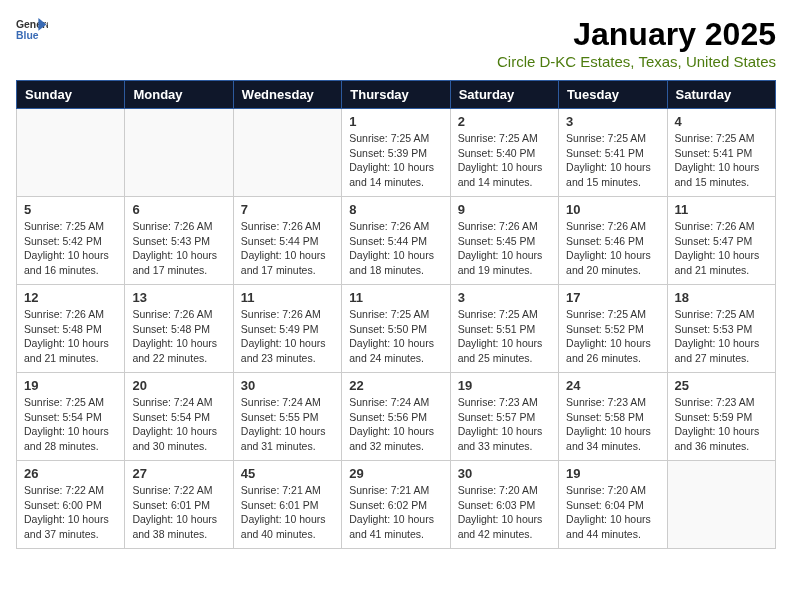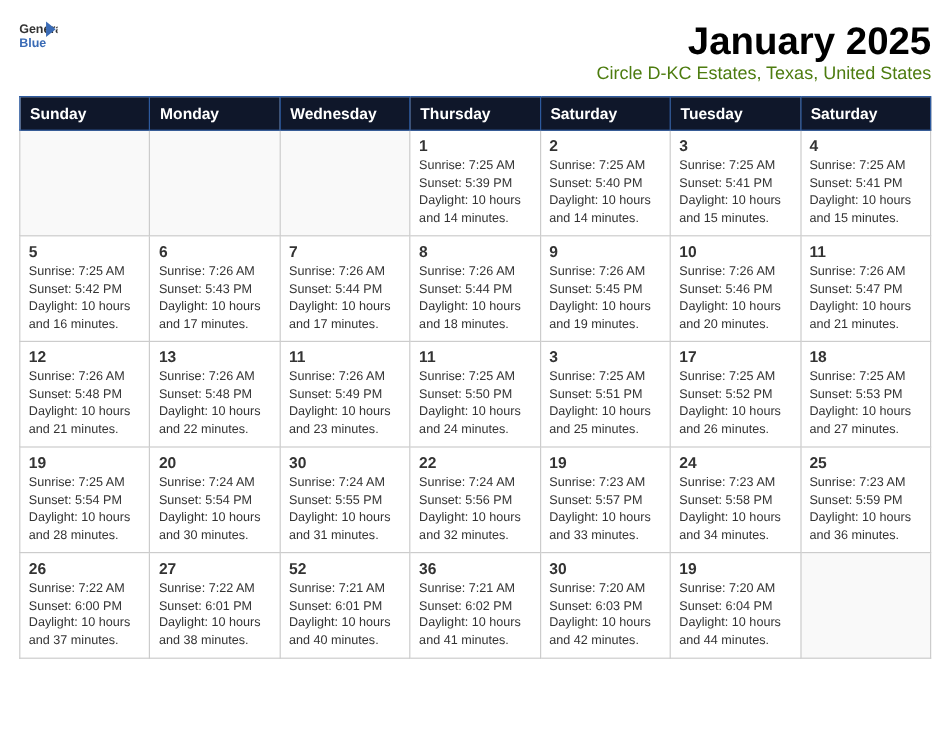--- a/index.html
+++ b/index.html
@@ -303,28 +303,28 @@
 and 37 minutes.</div>
         </td>
         <td>
           <span class="date-num">27</span>
           <div class="cell-info" style="white-space: pre-line;">Sunrise: 7:22 AM
 Sunset: 6:01 PM
 Daylight: 10 hours
 and 38 minutes.</div>
         </td>
         <td>
-          <span class="date-num">52</span>
+          <span class="date-num">45</span>
           <div class="cell-info" style="white-space: pre-line;">Sunrise: 7:21 AM
 Sunset: 6:01 PM
 Daylight: 10 hours
 and 40 minutes.</div>
         </td>
         <td>
-          <span class="date-num">36</span>
+          <span class="date-num">29</span>
           <div class="cell-info" style="white-space: pre-line;">Sunrise: 7:21 AM
 Sunset: 6:02 PM
 Daylight: 10 hours
 and 41 minutes.</div>
         </td>
         <td>
           <span class="date-num">30</span>
           <div class="cell-info" style="white-space: pre-line;">Sunrise: 7:20 AM
 Sunset: 6:03 PM
 Daylight: 10 hours

